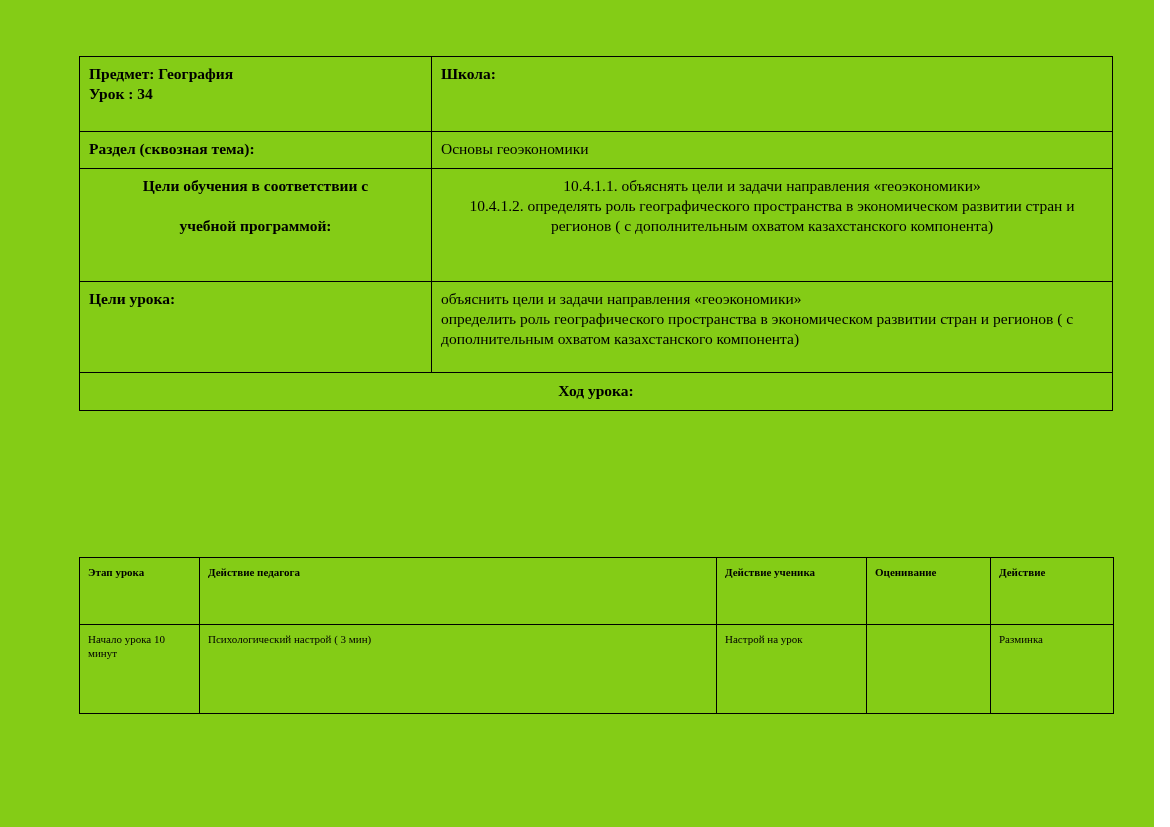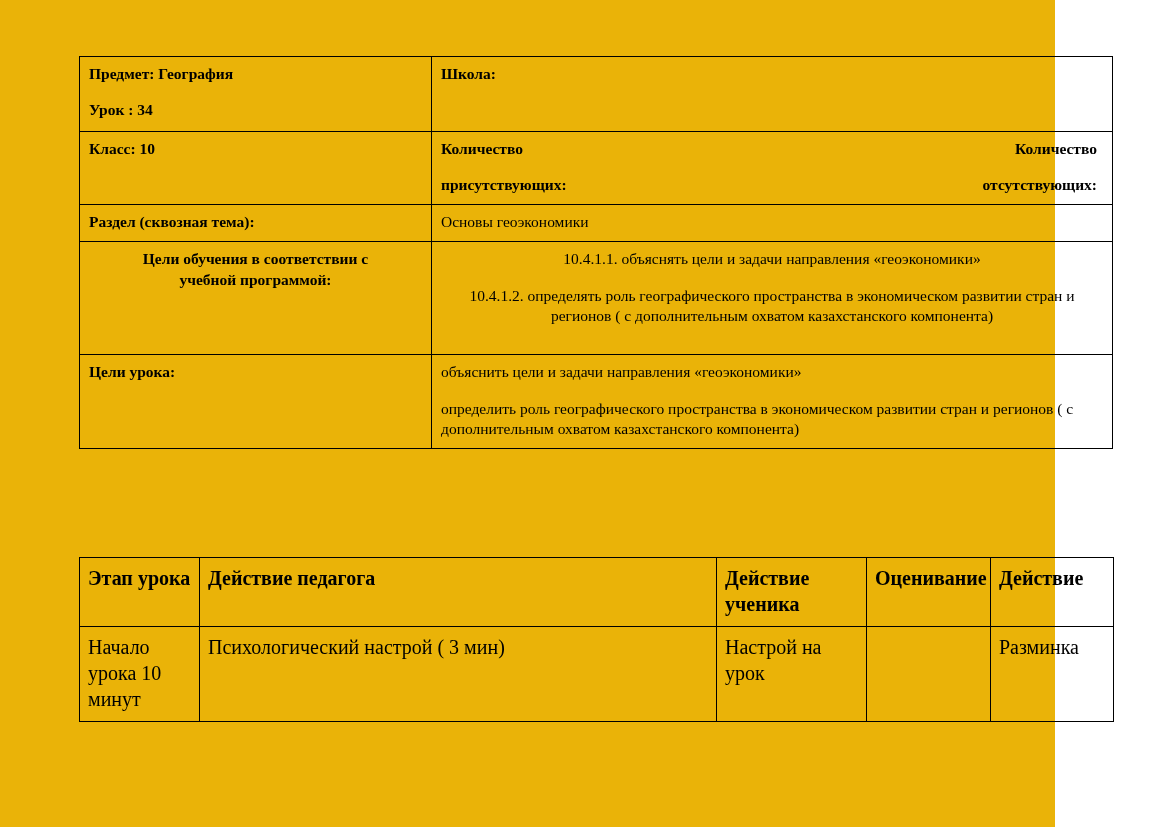--- a/index.html
+++ b/index.html
@@ -11,23 +11,23 @@
   body {
     width: 1170px;
     height: 827px;
     font-family: "Liberation Serif", "DejaVu Serif", serif;
     color: #000000;
     -webkit-font-smoothing: antialiased;
   }
 
   .page {
     position: relative;
-    width: 1055px;
+    width: 1154px;
     height: 827px;
-    background: #eab308;
+    background: #84cc16;
     box-sizing: border-box;
   }
 
   .lesson-plan {
     position: absolute;
     left: 79px;
     top: 56px;
     width: 1034px;
     border-collapse: collapse;
     table-layout: fixed;
@@ -49,24 +49,23 @@
   }
 
   .val {
     font-weight: normal;
   }
 
   .p {
     margin: 0;
   }
   .p + .p {
-    margin-top: 16px;
   }
   .p-tight + .p-tight {
-    margin-top: 0;
+    margin-top: 20px;
   }
 
   
   .attend-row {
     display: flex;
     justify-content: space-between;
     align-items: flex-start;
   }
   .attend-col {
     font-weight: bold;
@@ -96,21 +95,21 @@
     left: 79px;
     top: 557px;
     width: 1034px;
     border-collapse: collapse;
     table-layout: fixed;
   }
   .schedule td, .schedule th {
     border: 1px solid #000000;
     vertical-align: top;
     padding: 7px 8px 9px 8px;
-    font-size: 20px;
+    font-size: 11px;
     line-height: 1.30;
     text-align: left;
   }
   .schedule th {
     font-weight: bold;
   }
   .schedule .c-stage    { width: 120px; }
   .schedule .c-teacher  { width: 517px; }
   .schedule .c-student  { width: 150px; }
   .schedule .c-assess   { width: 124px; }
@@ -137,37 +136,20 @@
         <td>
           <p class="p lbl">Предмет: География</p>
           <p class="p lbl">Урок : 34</p>
         </td>
         <td>
           <p class="p lbl">Школа:</p>
         </td>
       </tr>
 
 
-      <tr class="row-class">
-        <td>
-          <p class="p lbl">Класс: 10</p>
-        </td>
-        <td>
-          <div class="attend-row">
-            <div class="attend-col attend-left">
-              <p class="p">Количество</p>
-              <p class="p">присутствующих:</p>
-            </div>
-            <div class="attend-col attend-right">
-              <p class="p">Количество</p>
-              <p class="p">отсутствующих:</p>
-            </div>
-          </div>
-        </td>
-      </tr>
 
       <tr class="row-razdel">
         <td>
           <p class="p lbl">Раздел (сквозная тема):</p>
         </td>
         <td>
           <p class="p val">Основы геоэкономики</p>
         </td>
       </tr>
 
@@ -186,20 +168,23 @@
       <tr class="row-lgoals">
         <td>
           <p class="p lbl">Цели урока:</p>
         </td>
         <td>
           <p class="p val">объяснить цели и задачи направления «геоэкономики»</p>
           <p class="p val">определить роль географического пространства в экономическом развитии стран и регионов ( с дополнительным охватом казахстанского компонента)</p>
         </td>
       </tr>
 
+      <tr class="course-banner">
+        <td colspan="2">Ход урока:</td>
+      </tr>
 
     </tbody>
   </table>
 
   <table class="schedule">
     <colgroup>
       <col class="c-stage">
       <col class="c-teacher">
       <col class="c-student">
       <col class="c-assess">

